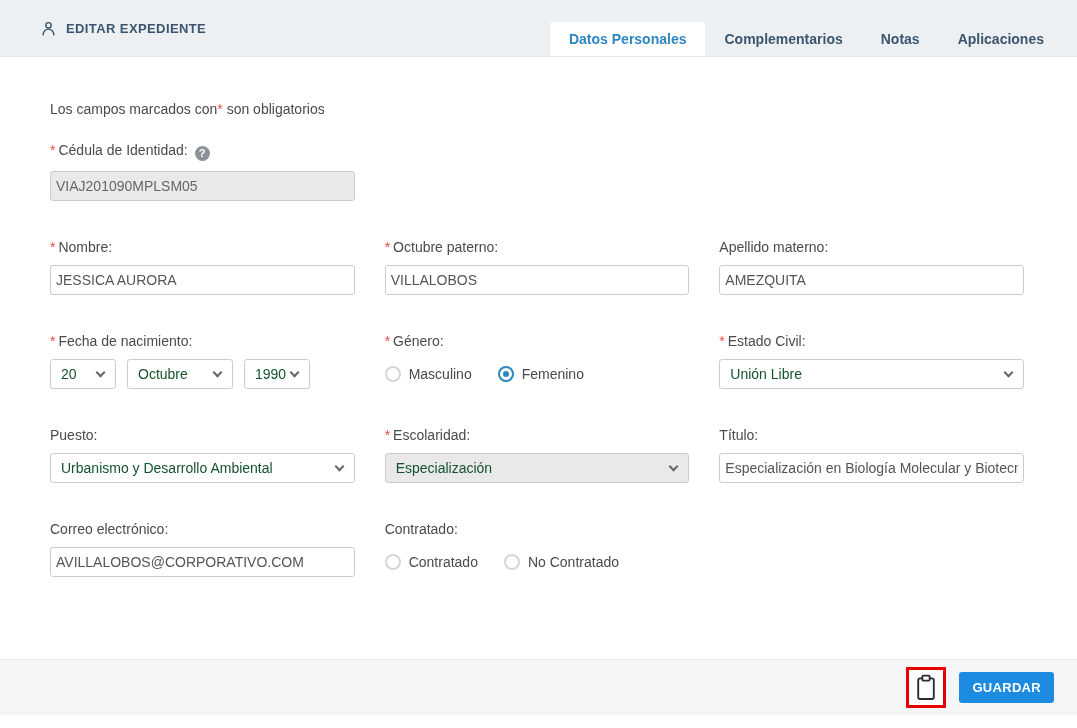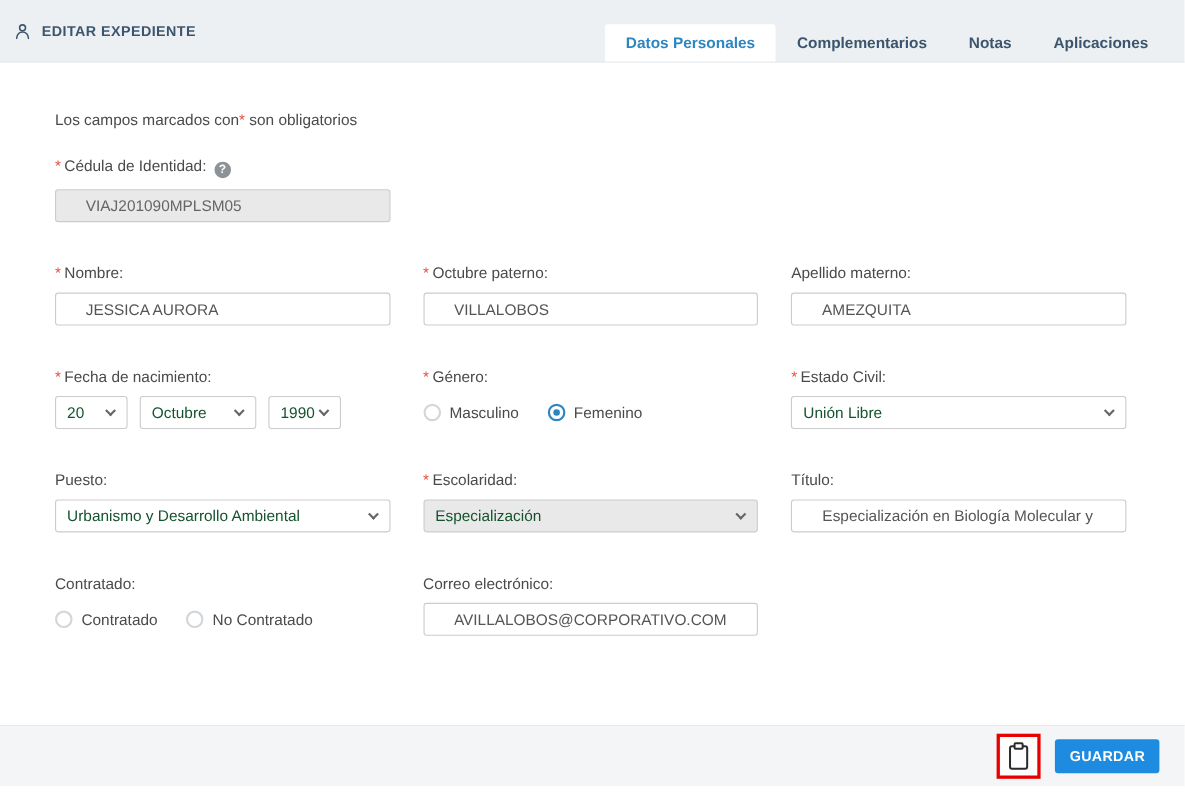--- a/index.html
+++ b/index.html
@@ -14,21 +14,21 @@
 
   
   .header {
     height: 57px; flex: 0 0 57px;
     background: #edf0f2;
     border-bottom: 1px solid #e2e6e9;
     display: flex; justify-content: space-between; align-items: stretch;
   }
   .header-left {
     display: flex; align-items: center; gap: 9px;
-    padding-left: 12px;
+    padding-left: 40px;
     color: #3c556e; font-size: 13px; font-weight: bold; letter-spacing: .4px;
   }
   .tabs { display: flex; align-items: stretch; padding-right: 14px; }
   .tab {
     display: flex; align-items: center;
     padding: 0 19px; margin-top: 22px;
     font-size: 14px; font-weight: 600; color: #3c556e;
     cursor: pointer; white-space: nowrap;
   }
   .tab.active {
@@ -48,21 +48,21 @@
   .help {
     display: inline-flex; align-items: center; justify-content: center;
     width: 15px; height: 15px; border-radius: 50%;
     background: #8b9298; color: #fff; font-size: 11px; font-weight: bold;
     margin-left: 7px; vertical-align: -2px; cursor: pointer;
   }
 
   input.txt {
     width: 100%; height: 30px;
     border: 1px solid #cccccc; border-radius: 3px;
-    padding: 0 27px; font-size: 14px; color: #555555;
+    padding: 0 5px; font-size: 14px; color: #555555;
     font-family: "Liberation Sans", sans-serif;
     background: #ffffff; outline: none;
     text-overflow: clip; overflow: hidden; white-space: nowrap;
   }
   input.txt:disabled, input.txt.disabled { background: #e9e9e9; color: #666666; }
 
   .cedula-block { margin-top: 25px; }
   .cedula-block input { width: 305px; }
 
   .row {
@@ -255,38 +255,38 @@
         <label class="field-label">
           <span>Título:</span>
         </label>
         <input class="txt" value="Especialización en Biología Molecular y Biotecnol" style="">
       </div>
     </div>
 
     <div class="row">
       <div class="field">
         <label class="field-label">
+          <span>Correo electrónico:</span>
+        </label>
+        <input class="txt" value="AVILLALOBOS@CORPORATIVO.COM" style="">
+      </div>
+      <div class="field">
+        <label class="field-label">
           <span>Contratado:</span>
         </label>
         <div class="radio-group">
           <div class="radio">
             <span class="rc"></span>
             <span>Contratado</span>
           </div>
           <div class="radio">
             <span class="rc"></span>
             <span>No Contratado</span>
           </div>
         </div>
-      </div>
-      <div class="field">
-        <label class="field-label">
-          <span>Correo electrónico:</span>
-        </label>
-        <input class="txt" value="AVILLALOBOS@CORPORATIVO.COM" style="">
       </div>
       <div></div>
     </div>
 
   </div>
 
   <div class="footer">
     <div class="annotation">
       <button class="clip-btn" title="">
         <span style="display:flex;">

